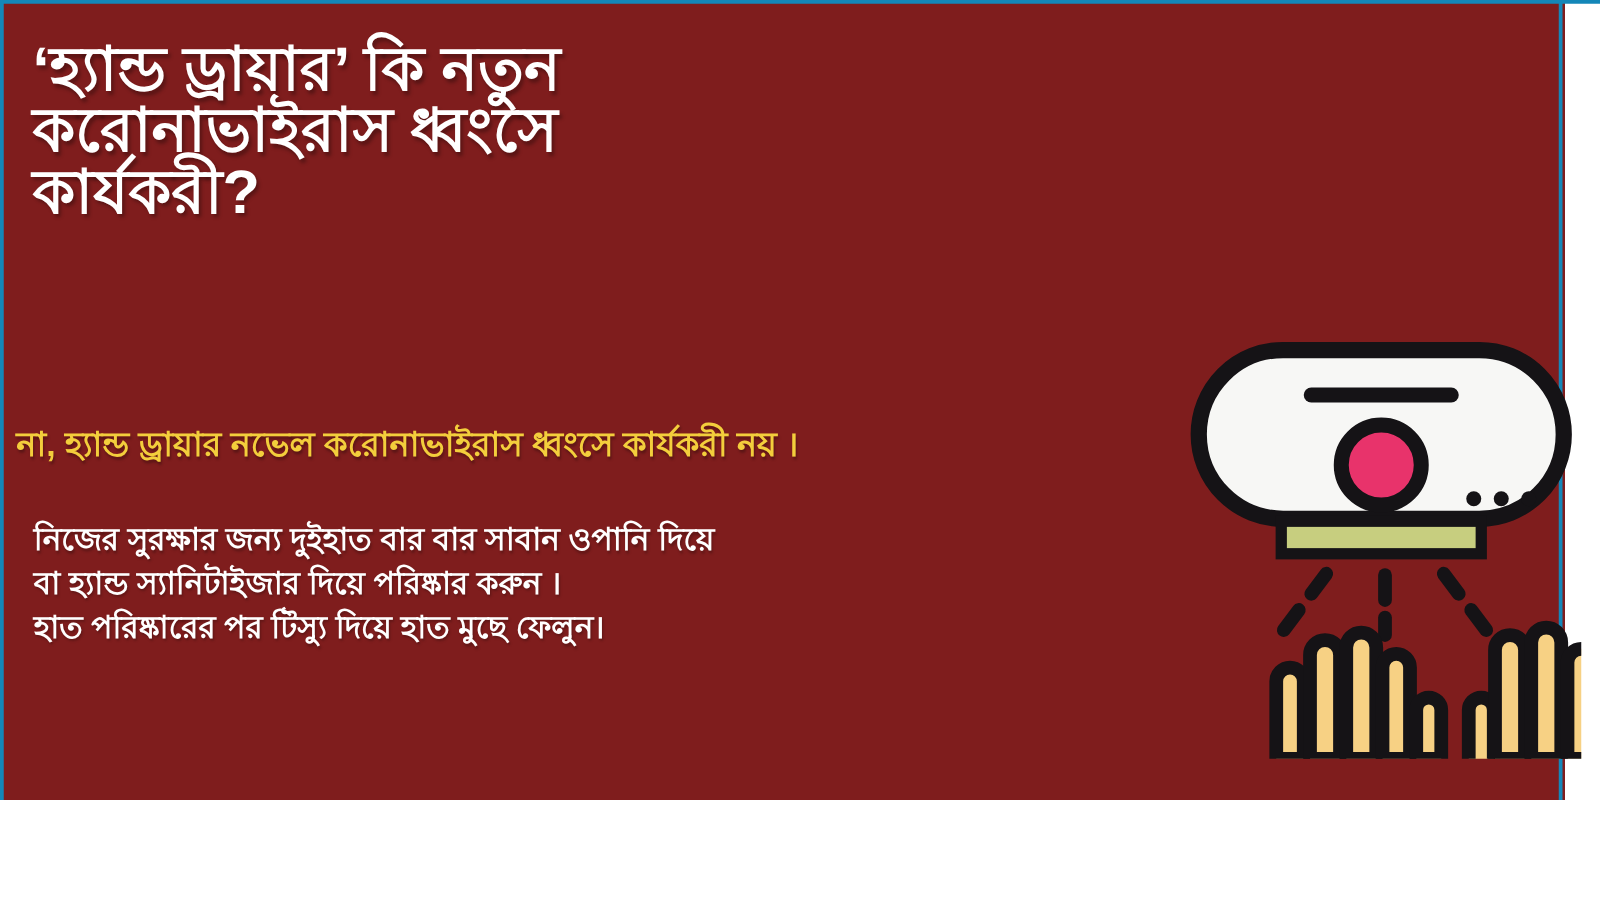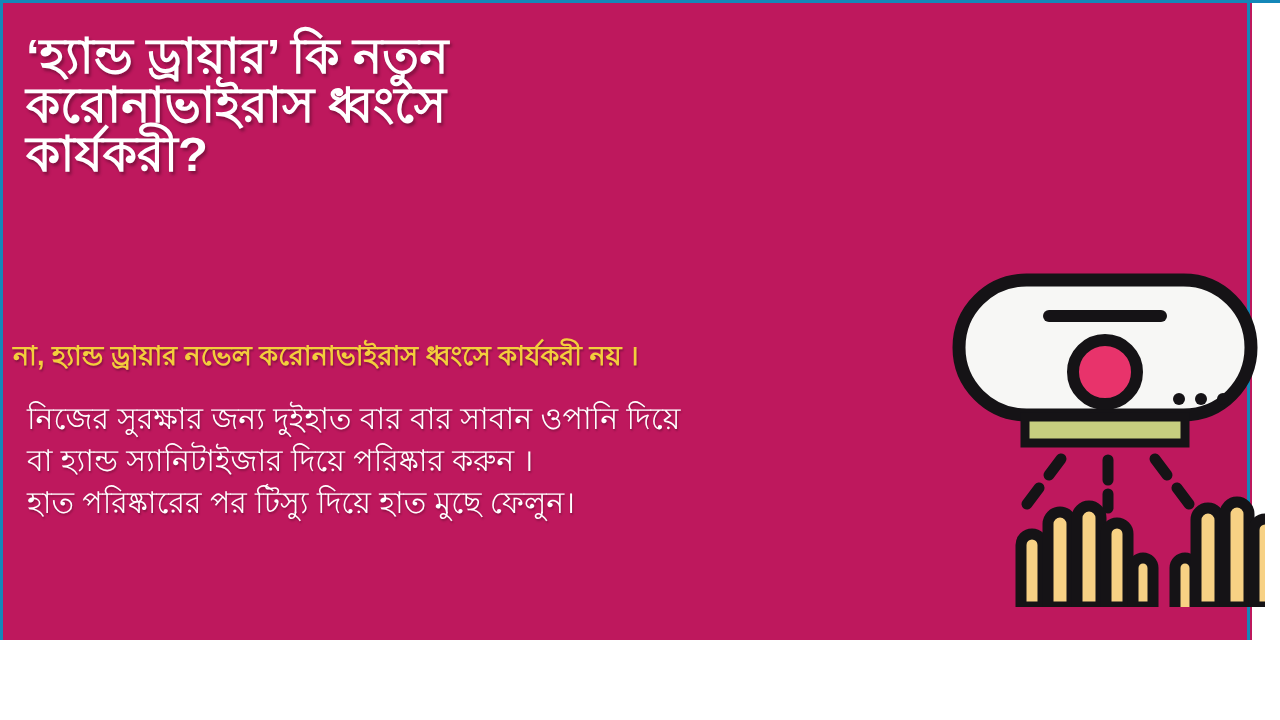--- a/index.html
+++ b/index.html
@@ -7,21 +7,21 @@
 
   html, body {
     width:1280px; height:720px;
     overflow:hidden;
     font-family:"Liberation Sans", sans-serif;
   }
 
   #poster {
     position:relative;
     width:1252px; height:720px;
-    background:#be185d;
+    background:#7f1d1d;
   }
 
   
   #frame-top, #frame-left, #frame-right {
     position:absolute;
     background:#1487B8;
     pointer-events:none;
   }
   #frame-top   { top:0;  left:0;  width:1280px; height:3px; }
   #frame-left  { top:0;  left:0;  width:3px;    height:640px; }
@@ -56,26 +56,26 @@
     color:#F3CE3C;
     font-size:27px;
     line-height:1.2;
     font-weight:bold;
     text-shadow:1px 2px 2px rgba(0,0,0,0.28);
   }
 
   
   #advice {
     position:absolute;
-    left:27px; top:398px;
+    left:27px; top:415px;
     width:900px;
     color:#FFFFFF;
-    font-size:30px;
+    font-size:25px;
     line-height:1.40;
-    font-weight:normal;
+    font-weight:bold;
     text-shadow:1px 2px 2px rgba(0,0,0,0.25);
     white-space:pre-line;
   }
 
   
   #illustration {
     position:absolute;
     left:945px; top:262px;
     width:320px; height:345px;
   }

